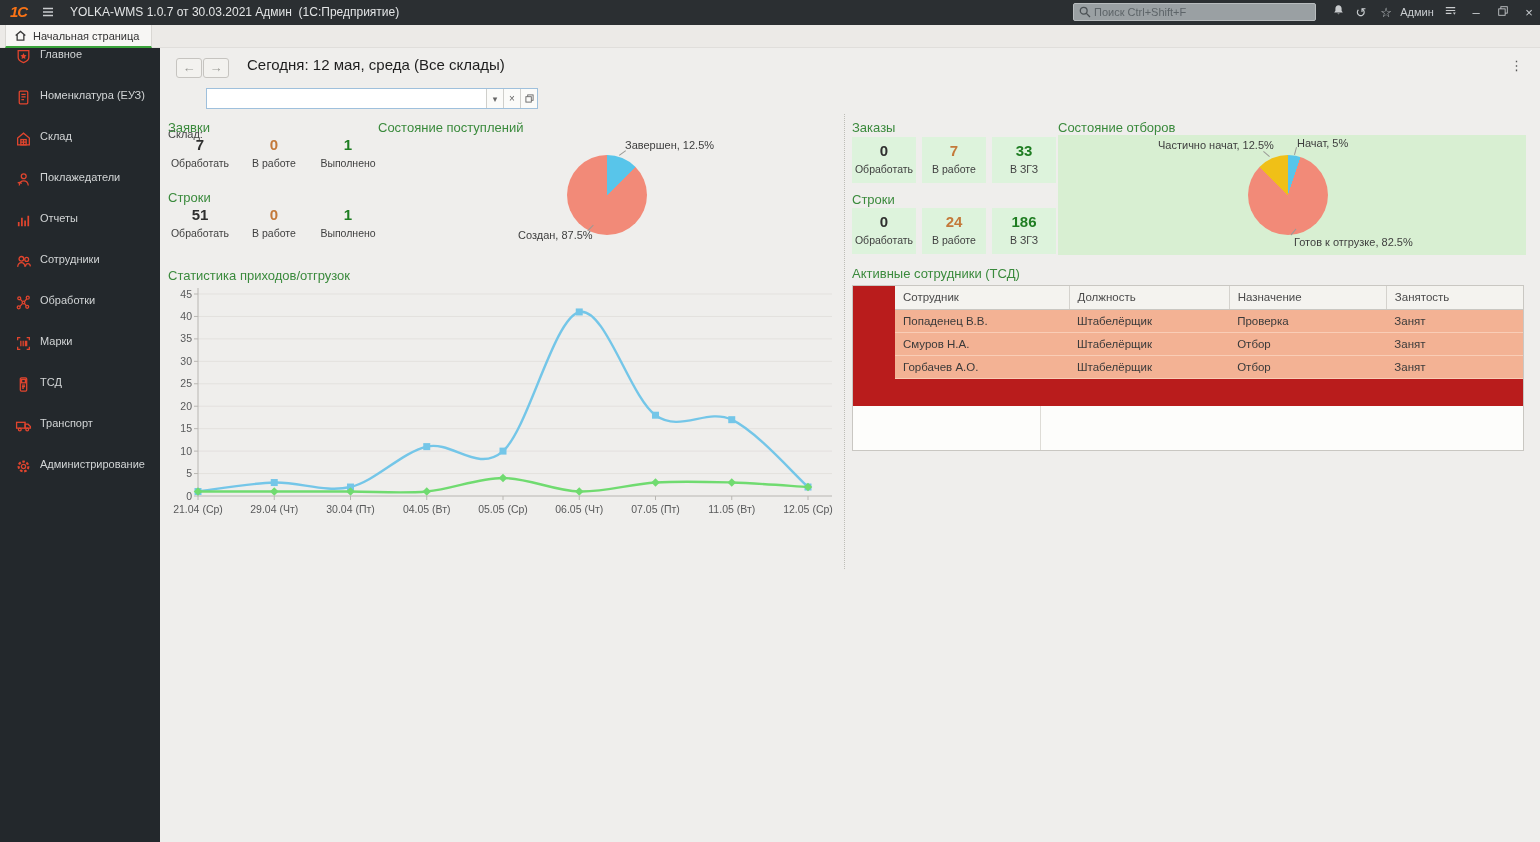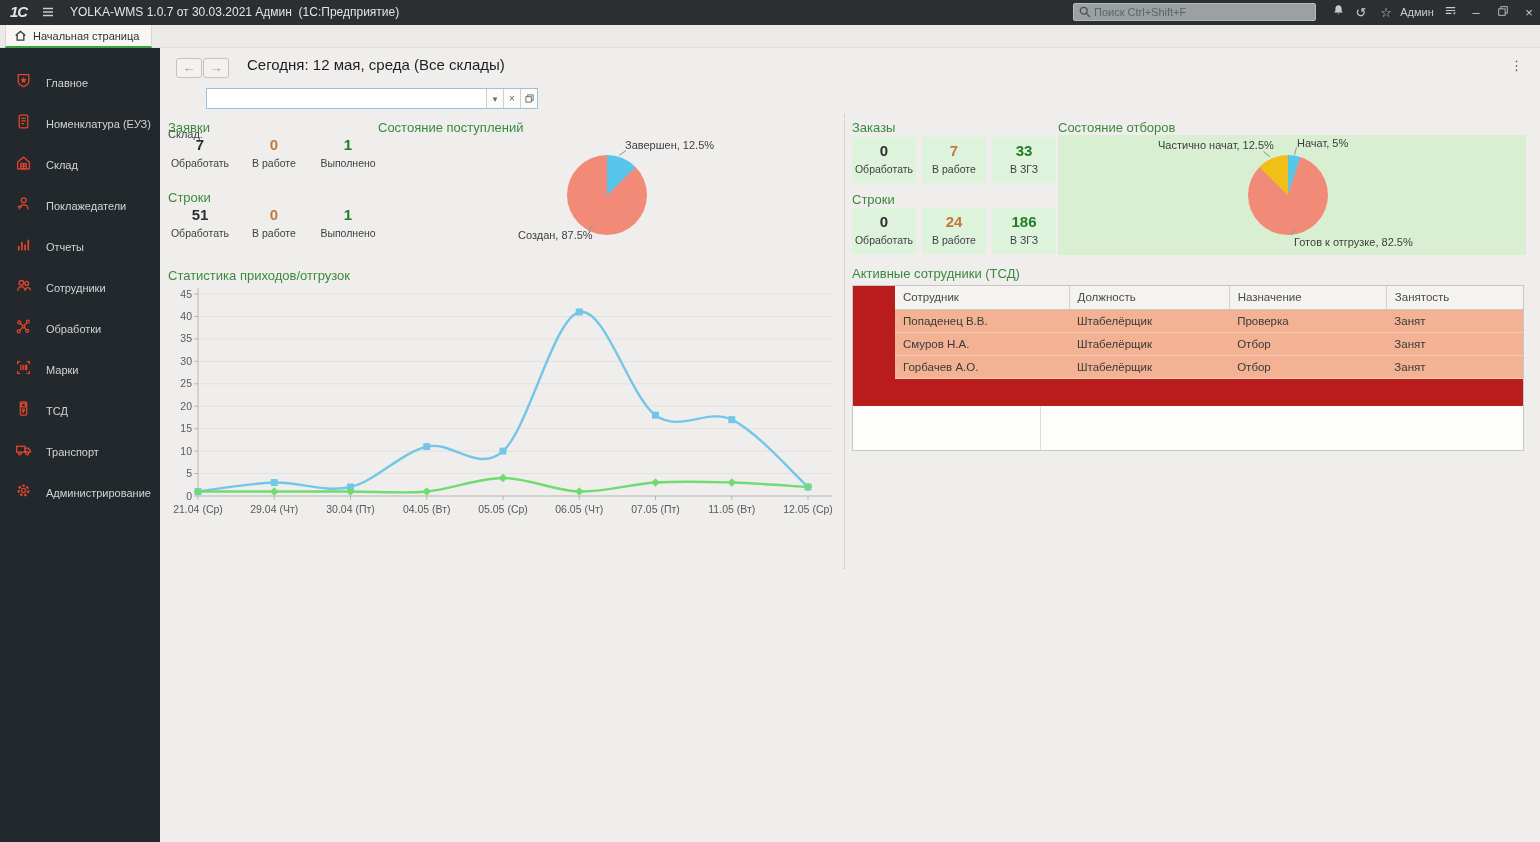--- a/index.html
+++ b/index.html
@@ -1,32 +1,32 @@
 <!DOCTYPE html>
 <html><head>
 <meta charset="utf-8">
 <style>
   html,body{margin:0;padding:0;width:1540px;height:842px;overflow:hidden;
     font-family:"Liberation Sans",sans-serif;background:#efeeec;-webkit-font-smoothing:antialiased;}
   *{box-sizing:border-box;}
   
   #titlebar{position:absolute;left:0;top:0;width:1540px;height:25px;background:#2b2f32;color:#dfe1e2;}
-  #titlebar .logo{position:absolute;left:10px;top:3px;font-weight:bold;font-style:italic;font-size:15px;color:#e5e5e5;letter-spacing:-1px;}
+  #titlebar .logo{position:absolute;left:10px;top:3px;font-weight:bold;font-style:italic;font-size:15px;color:#f97316;letter-spacing:-1px;}
   #titlebar .hamb{position:absolute;left:40px;top:4px;}
   #titlebar .apptitle{position:absolute;left:70px;top:5px;font-size:12px;color:#e3e5e6;white-space:pre;}
   .searchbox{position:absolute;left:1073px;top:3px;width:243px;height:18px;background:#9aa0a3;border:1px solid #b8bcbe;border-radius:2px;display:flex;align-items:center;padding:0 4px;}
   .searchbox input{flex:1;background:transparent;border:none;outline:none;font-size:11px;color:#30373b;font-family:"Liberation Sans",sans-serif;}
   .searchbox input::placeholder{color:#5d6468;opacity:1;}
   .tb-ico{position:absolute;top:3px;width:20px;height:19px;text-align:center;font-size:13px;color:#c9cdd0;cursor:default;line-height:19px;}
   
   #tabbar{position:absolute;left:0;top:25px;width:1540px;height:23px;background:#eceae7;border-bottom:1px solid #e0dedb;padding-left:24px;}
   .tab{position:absolute;left:5px;top:0;height:23px;background:#f7f6f4;border-left:1px solid #d9d7d3;border-right:1px solid #d9d7d3;border-bottom:2px solid #3ba43b;display:flex;align-items:center;gap:6px;padding:0 12px 0 8px;font-size:11px;color:#333;}
   
   #sidebar{position:absolute;left:0;top:48px;width:160px;height:794px;background:#23282c;}
-  .side-item{height:41px;display:flex;align-items:flex-end;gap:14px;padding-left:15px;cursor:pointer;}
+  .side-item{height:41px;display:flex;align-items:flex-start;gap:8px;padding-left:15px;cursor:pointer;}
   .side-item span.lbl{font-size:11px;color:#d2d5d6;}
   .side-item svg{flex:0 0 17px;}
   
   #main{position:absolute;left:160px;top:48px;width:1380px;height:794px;background:#efeeec;}
   .navbtn{position:absolute;top:10px;width:26px;height:20px;background:#f3f2ef;border:1px solid #c6c4c0;border-radius:3px;color:#9a9a96;font-size:13px;text-align:center;line-height:18px;cursor:pointer;}
   #page-title{position:absolute;left:87px;top:8px;font-size:15px;color:#1f1f1f;}
   #more-btn{position:absolute;left:1350px;top:10px;font-size:13px;color:#555;cursor:pointer;}
   #sklad-label{position:absolute;left:8px;top:44px;font-size:11px;color:#444;margin-top:36px;}
   #sklad-field{position:absolute;left:46px;top:40px;width:332px;height:21px;background:#fff;border:1px solid #9fc0dc;display:flex;align-items:stretch;}
   #sklad-field input{flex:1;border:none;outline:none;font-size:11px;padding:0 4px;font-family:"Liberation Sans",sans-serif;}

